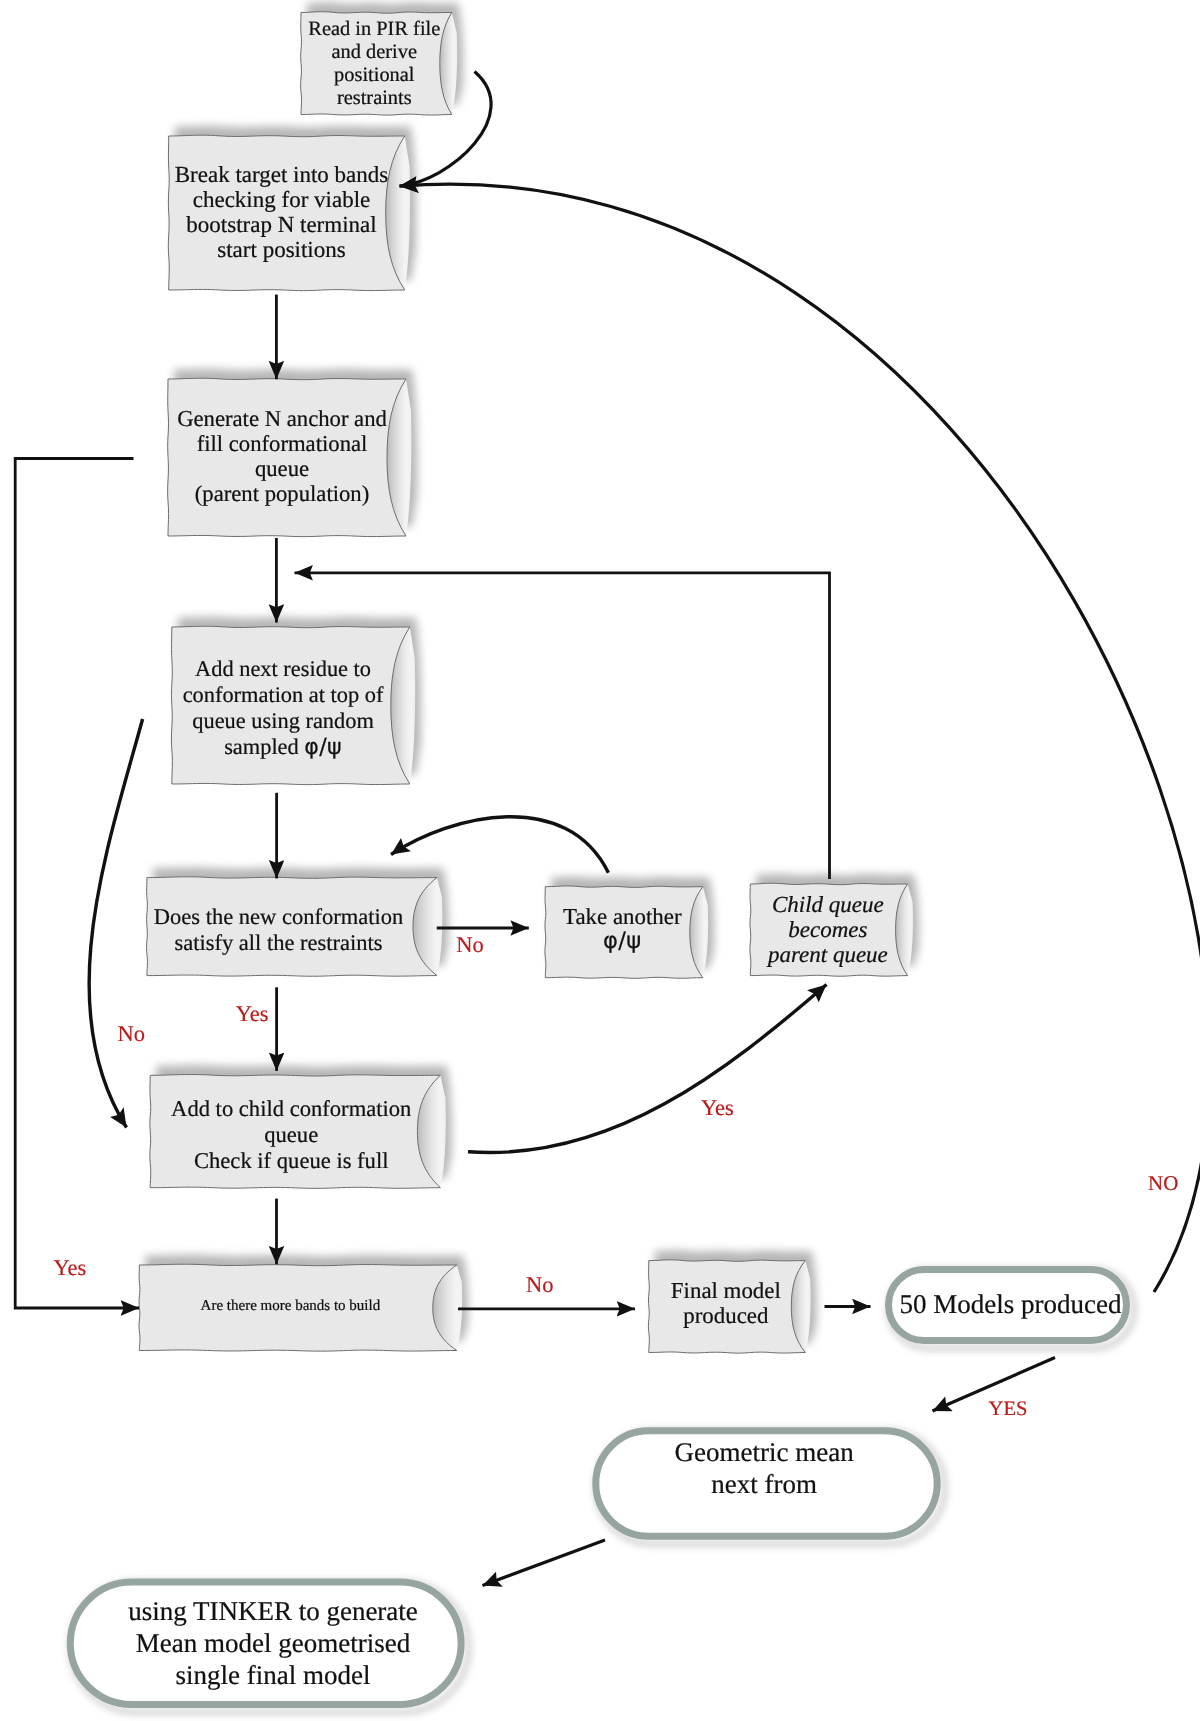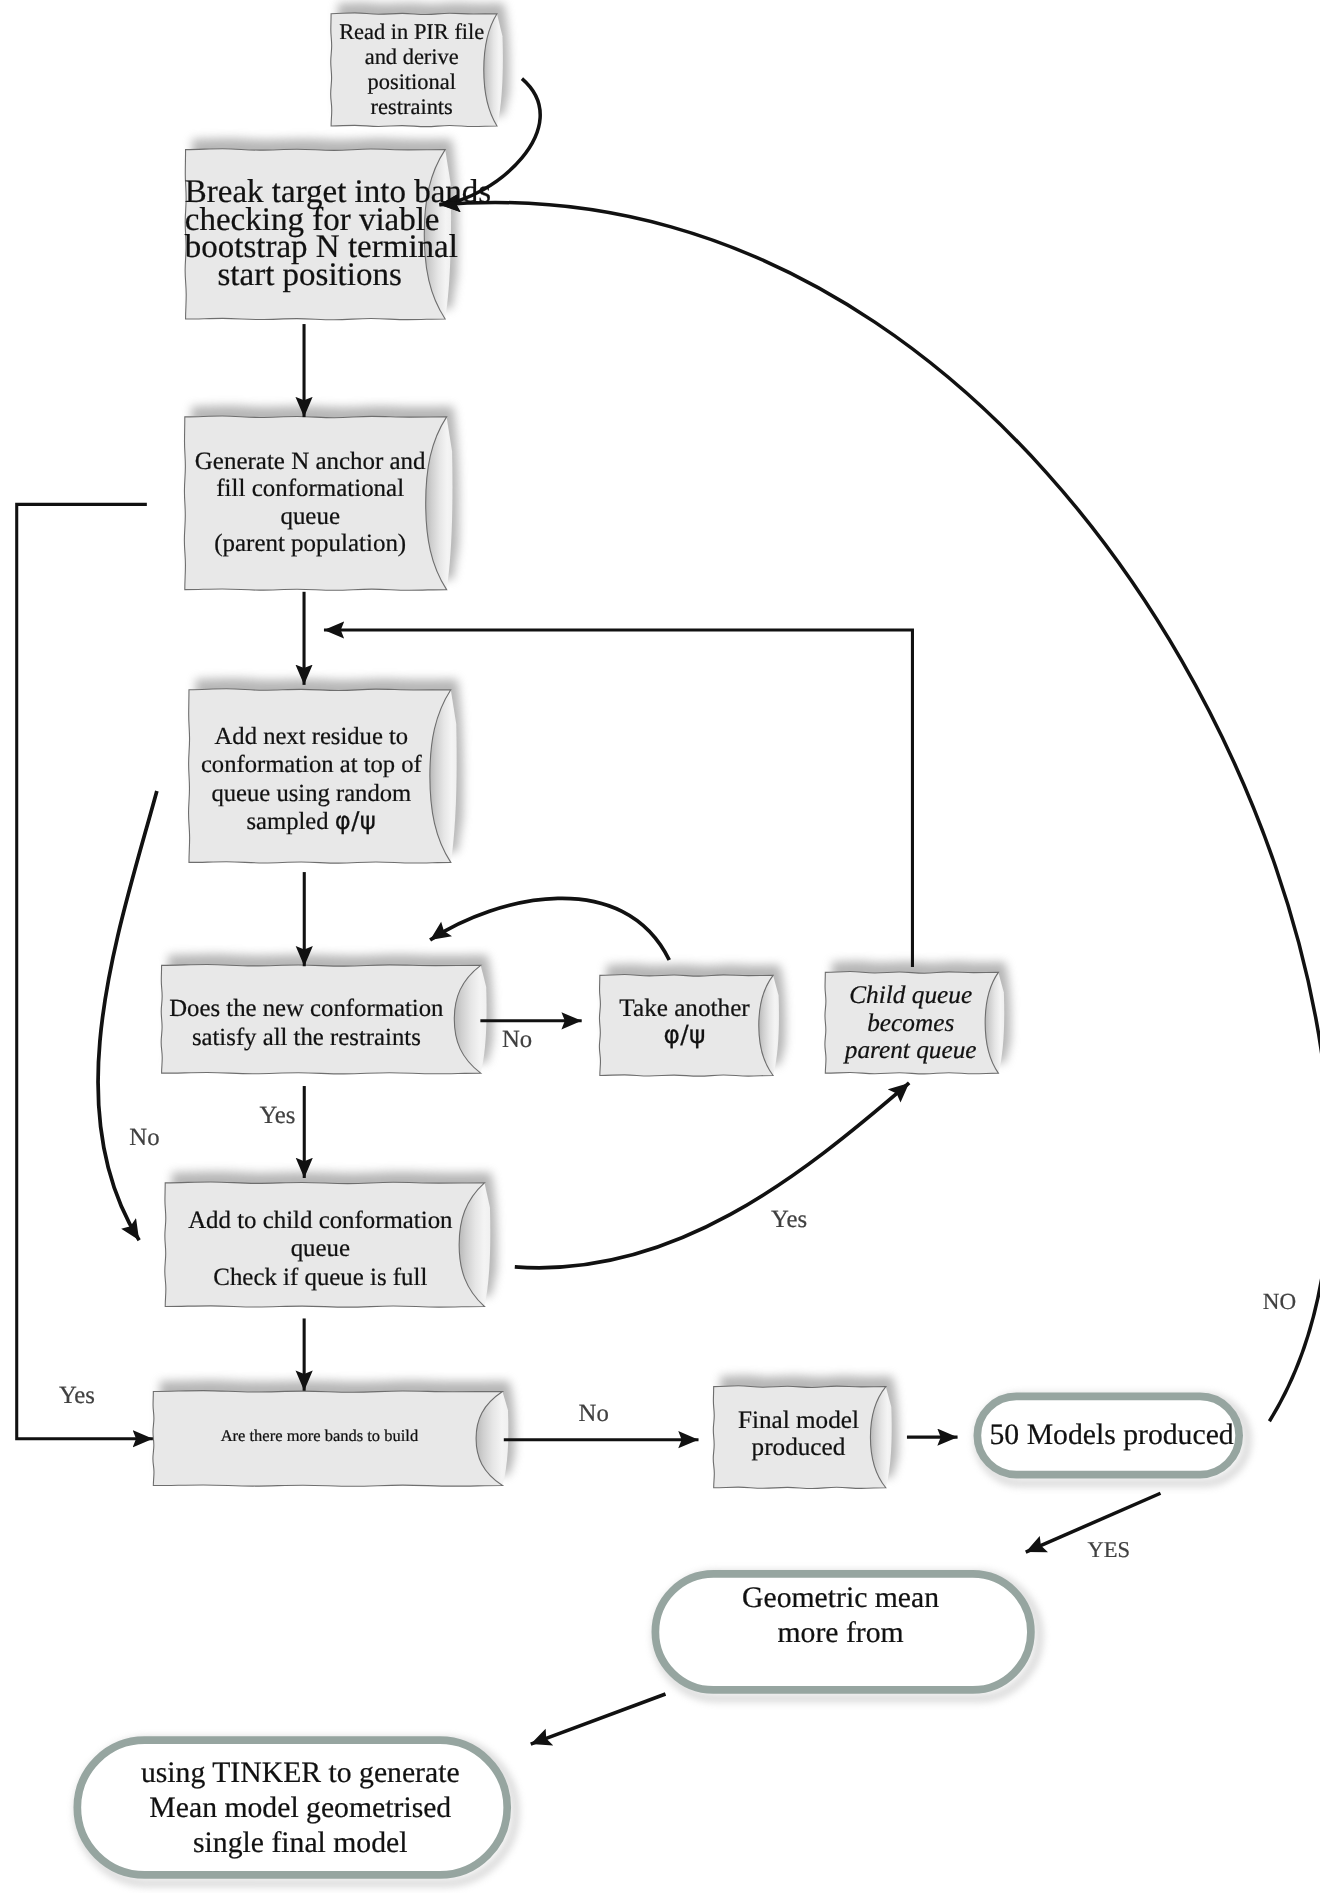--- a/index.html
+++ b/index.html
@@ -6,21 +6,21 @@
   html,body{margin:0;padding:0;background:#ffffff;}
   body{width:1200px;height:1721px;position:relative;overflow:hidden;
        font-family:"Liberation Serif",serif;color:#111;}
   #stage{position:absolute;left:0;top:0;width:1200px;height:1721px;margin-left:13px;}
   svg.layer{position:absolute;left:0;top:0;width:1200px;height:1721px;}
   .greek{font-family:"DejaVu Sans",sans-serif;font-size:0.99em;letter-spacing:0.3px;}
   .boxtext{position:absolute;text-align:center;white-space:pre;
            -webkit-text-stroke:0.22px currentColor;
            -webkit-font-smoothing:antialiased;text-rendering:geometricPrecision;
            will-change:opacity;opacity:0.999;}
-  .edgelabel{position:absolute;white-space:pre;font-size:22.5px;line-height:22.5px;color:#404040;
+  .edgelabel{position:absolute;white-space:pre;font-size:22.5px;line-height:22.5px;color:#b91c1c;
              -webkit-text-stroke:0.2px currentColor;
              -webkit-font-smoothing:antialiased;text-rendering:geometricPrecision;
              will-change:opacity;opacity:0.999;}
 </style>
 </head>
 <body>
 
 <div id="stage">
   <svg class="layer" id="shapes" viewBox="0 0 1200 1721">
       <defs>
@@ -123,31 +123,31 @@
       <path d="M263.5,1198.6 L263.5,1264.3" fill="none" stroke="#111111" stroke-width="2.8" stroke-linecap="butt" stroke-linejoin="miter" marker-end="url(#ah)"></path>
       <path d="M120.5,458.5 L2.2,458.5 L2.2,1308 L126,1308" fill="none" stroke="#111111" stroke-width="2.8" stroke-linecap="butt" stroke-linejoin="miter" marker-end="url(#ah)"></path>
       <path d="M445,1308.8 L622,1308.8" fill="none" stroke="#111111" stroke-width="2.8" stroke-linecap="butt" stroke-linejoin="miter" marker-end="url(#ah)"></path>
       <path d="M811.5,1306.5 L857.5,1306.5" fill="none" stroke="#111111" stroke-width="2.8" stroke-linecap="butt" stroke-linejoin="miter" marker-end="url(#ah)"></path>
       <path d="M1141.0,1292.0 C1342.0,971.0 978.2,136.5 386.5,186.2" fill="none" stroke="#111111" stroke-width="3.2" stroke-linecap="butt" stroke-linejoin="miter" marker-end="url(#ahbig)"></path>
       <path d="M1042,1357.5 L919.5,1411" fill="none" stroke="#111111" stroke-width="3.2" stroke-linecap="butt" stroke-linejoin="miter" marker-end="url(#ahbig)"></path>
       <path d="M592,1540 L469.5,1585.5" fill="none" stroke="#111111" stroke-width="3.2" stroke-linecap="butt" stroke-linejoin="miter" marker-end="url(#ahbig)"></path>
     </svg>
   <div id="labels">
       <div class="boxtext" style="left: 290.9px; top: 17.77px; width: 140.8px; font-size: 20.4px; line-height: 23px;"><div>Read in PIR file</div><div>and derive</div><div>positional</div><div>restraints</div></div>
-      <div class="boxtext" style="left: 155px; top: 161.93px; width: 227px; font-size: 30px; line-height: 25px;"><div>Break target into bands</div><div>checking for viable</div><div>bootstrap N terminal</div><div>start positions</div></div>
+      <div class="boxtext" style="left: 155px; top: 161.93px; width: 227px; font-size: 23px; line-height: 25px;"><div>Break target into bands</div><div>checking for viable</div><div>bootstrap N terminal</div><div>start positions</div></div>
       <div class="boxtext" style="left: 158.5px; top: 405.5px; width: 221px; font-size: 22.7px; line-height: 25px;"><div>Generate N anchor and</div><div>fill conformational</div><div>queue</div><div>(parent population)</div></div>
       <div class="boxtext" style="left: 159.55px; top: 655.85px; width: 221px; font-size: 22.4px; line-height: 25.9px;"><div>Add next residue to</div><div>conformation at top of</div><div>queue using random</div><div>sampled <span class="greek">φ/ψ</span></div></div>
       <div class="boxtext" style="left: 131.45px; top: 904.46px; width: 268.1px; font-size: 22.5px; line-height: 25.4px;"><div>Does the new conformation</div><div>satisfy all the restraints</div></div>
       <div class="boxtext" style="left: 536.05px; top: 904.93px; width: 146.5px; font-size: 22.9px; line-height: 24px;"><div>Take another</div><div><span class="greek">φ/ψ</span></div></div>
       <div class="boxtext" style="left: 741.25px; top: 891.89px; width: 147.3px; font-size: 23px; line-height: 25.2px; font-style: italic;"><div>Child queue</div><div>becomes</div><div>parent queue</div></div>
       <div class="boxtext" style="left: 143.65px; top: 1096.33px; width: 269.2px; font-size: 22.6px; line-height: 25.6px;"><div>Add to child conformation</div><div>queue</div><div>Check if queue is full</div></div>
       <div class="boxtext" style="left: 129.7px; top: 1294.13px; width: 295.4px; font-size: 15px; line-height: 25px;"><div>Are there more bands to build</div></div>
       <div class="boxtext" style="left: 640.6px; top: 1277.68px; width: 144.5px; font-size: 22.9px; line-height: 25.5px;"><div>Final model</div><div>produced</div></div>
       <div class="boxtext" style="left: 875.05px; top: 1288.36px; width: 245px; font-size: 27px; line-height: 33px;"><div>50 Models produced</div></div>
-      <div class="boxtext" style="left: 576.95px; top: 1436.01px; width: 348.4px; font-size: 27px; line-height: 32.3px;"><div>Geometric mean</div><div>more from</div></div>
+      <div class="boxtext" style="left: 576.95px; top: 1436.01px; width: 348.4px; font-size: 27px; line-height: 32.3px;"><div>Geometric mean</div><div>next from</div></div>
       <div class="boxtext" style="left: 61.1px; top: 1594.65px; width: 397.8px; font-size: 27px; line-height: 32.2px;"><div>using TINKER to generate</div><div>Mean model geometrised</div><div>single final model</div></div>
       <div class="edgelabel" style="left: 443.3px; top: 934.2px; font-size: 22.5px; line-height: 22.5px;">No</div>
       <div class="edgelabel" style="left: 222.8px; top: 1002.5px; font-size: 22.5px; line-height: 22.5px;">Yes</div>
       <div class="edgelabel" style="left: 104.6px; top: 1022.6px; font-size: 22.5px; line-height: 22.5px;">No</div>
       <div class="edgelabel" style="left: 688px; top: 1097.1px; font-size: 22.5px; line-height: 22.5px;">Yes</div>
       <div class="edgelabel" style="left: 40.6px; top: 1256.7px; font-size: 22.5px; line-height: 22.5px;">Yes</div>
       <div class="edgelabel" style="left: 513px; top: 1274.1px; font-size: 22.5px; line-height: 22.5px;">No</div>
       <div class="edgelabel" style="left: 1135px; top: 1173.4px; font-size: 21px; line-height: 21px;">NO</div>
       <div class="edgelabel" style="left: 975.6px; top: 1399.3px; font-size: 20.5px; line-height: 20.5px;">YES</div>
     </div>

